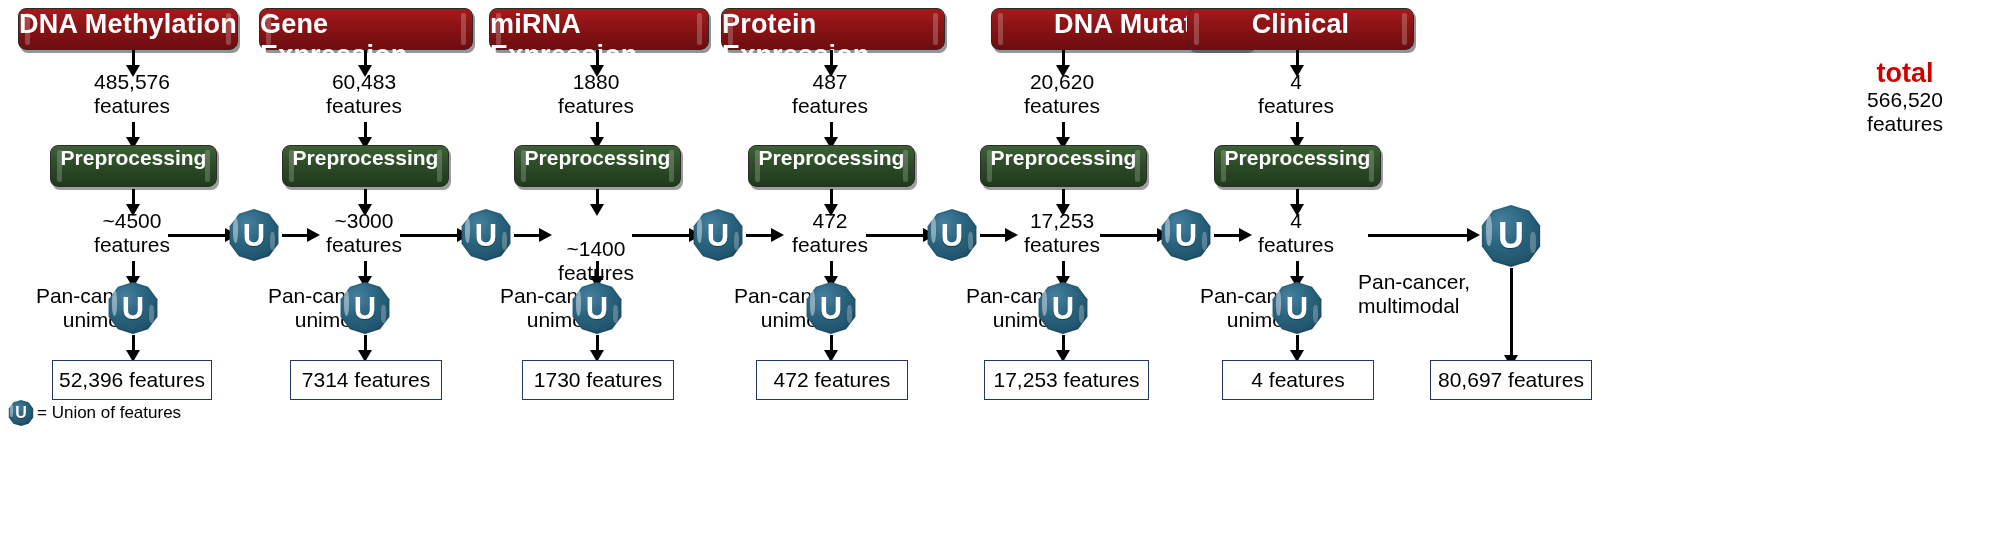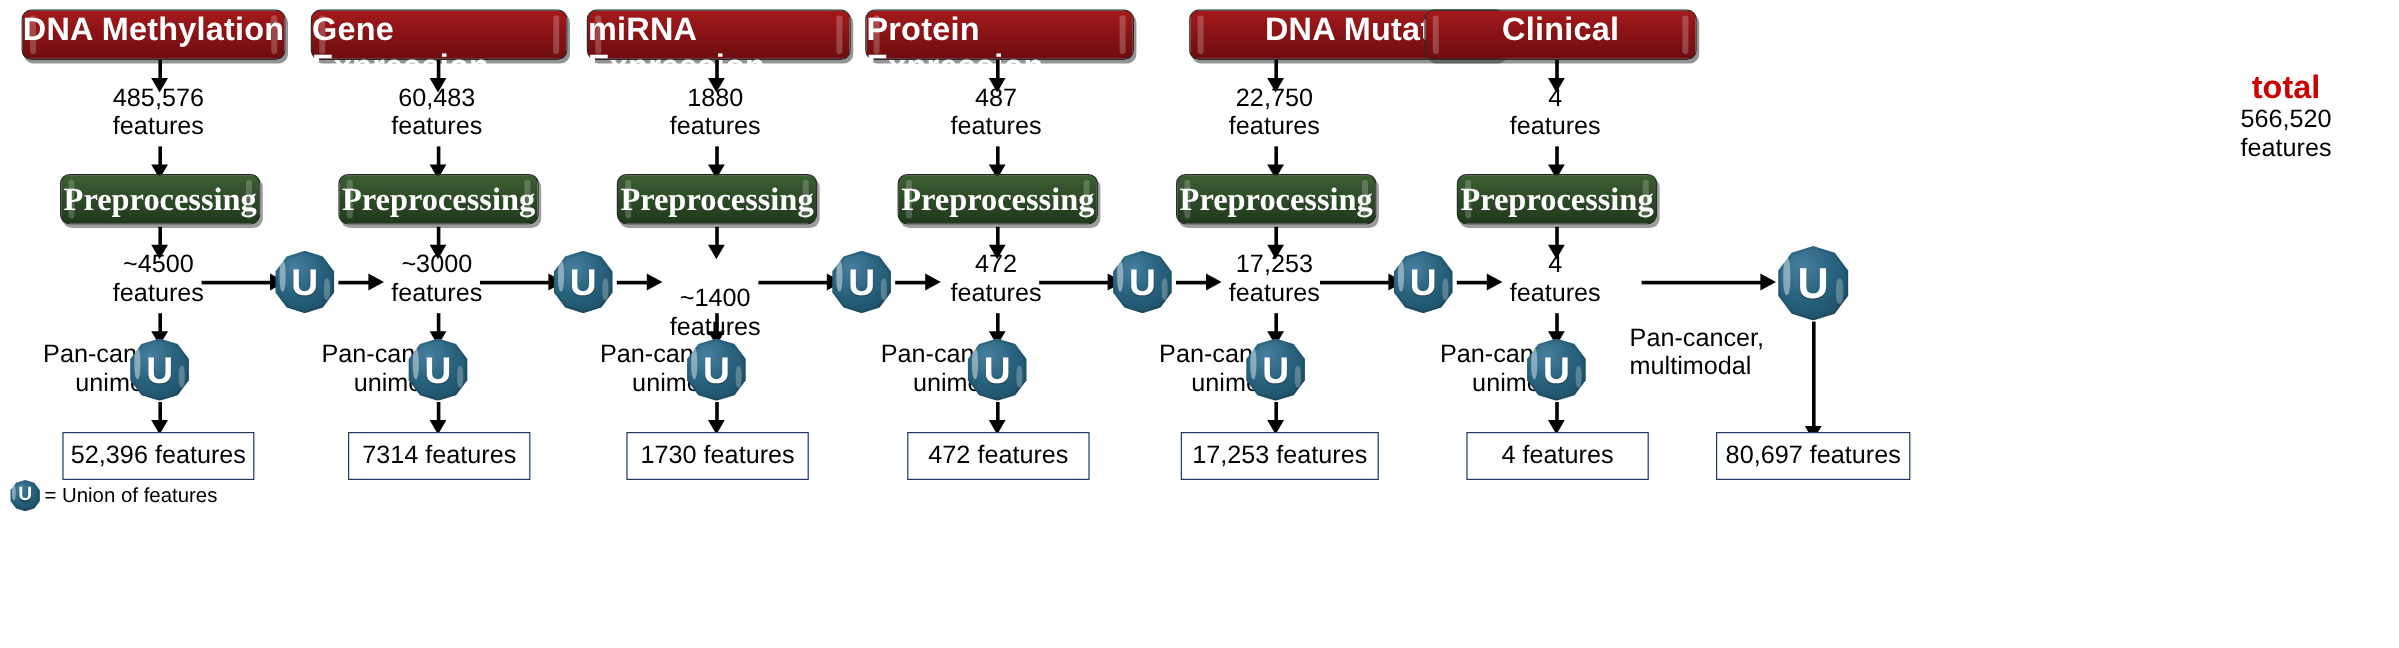--- a/index.html
+++ b/index.html
@@ -23,24 +23,23 @@
   }
   .hdr::before{left:6px;}
   .hdr::after{right:6px;}
 
   
   .prep{
     height:40px;border-radius:8px;
     background:linear-gradient(180deg,#3c6134 0%,#2e4c28 45%,#1f3a1b 100%);
     border:1px solid #2b2b2b;
     box-shadow:2px 3px 0 rgba(60,60,60,.5);
-    display:flex;align-items:center;justify-content:center;
-    color:#fff;font-weight:bold;font-size:27px;
+    display:flex;align-items:flex-start;justify-content:center;
+    color:#fff;font-weight:bold;font-size:21px;
     position:absolute;
-    font-family:Liberation Serif, serif;
   }
   .prep::before,.prep::after{
     content:"";position:absolute;top:4px;bottom:4px;width:5px;border-radius:2px;
     background:rgba(255,255,255,.20);
   }
   .prep::before{left:6px;}
   .prep::after{right:6px;}
 
   
   .txt{position:absolute;text-align:center;font-size:21px;line-height:24px;
@@ -215,21 +214,21 @@
     <div class="ugloss2"></div>
     <span>U</span>
   </div>
   <div class="varrow" style="left:830px;top:335px;height:16px;"></div>
   <div class="resbox" style="left:756px;top:360px;width:152px;">472 features</div>
 
   <div class="hdr" style="left:991px;top:8px;width:218px;padding-left:43px;">
     <span>DNA Mutation</span>
   </div>
   <div class="varrow" style="left:1062px;top:50px;height:16px;"></div>
-  <div class="txt" style="left:962px;top:70px;width:200px;">22,750
+  <div class="txt" style="left:962px;top:70px;width:200px;">20,620
 features</div>
   <div class="varrow" style="left:1062px;top:122px;height:16px;"></div>
   <div class="prep" style="left:980px;top:145px;width:165px;">
     <span>Preprocessing</span>
   </div>
   <div class="varrow" style="left:1062px;top:189px;height:16px;"></div>
   <div class="txt" style="left:962px;top:209px;width:200px;">17,253
 features</div>
   <div class="varrow" style="left:1062px;top:261px;height:16px;"></div>
   <div class="txt" style="left:928px;top:284px;width:150px;text-align:right;">Pan-cancer,

